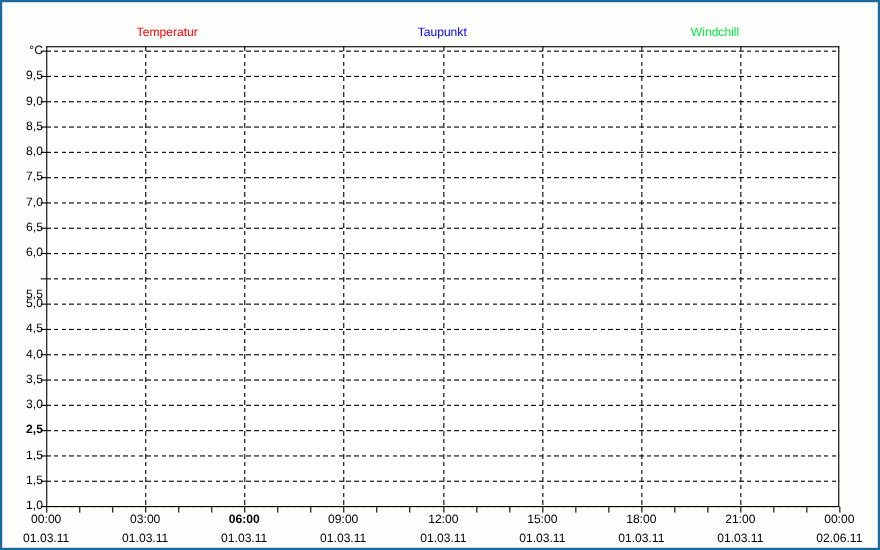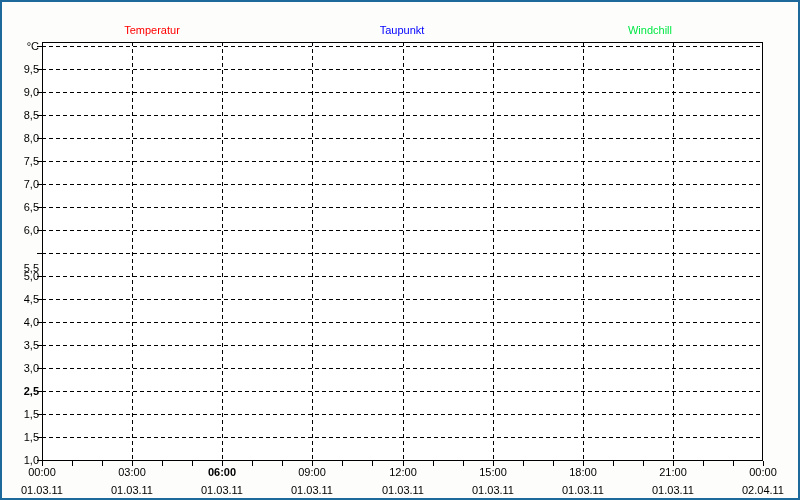--- a/index.html
+++ b/index.html
@@ -166,15 +166,15 @@
       <div class="x-date-label" style="left: 275px; top: 482px;">01.03.11</div>
       <div class="x-time-label" style="left: 366px; top: 464px;">12:00</div>
       <div class="x-date-label" style="left: 366px; top: 482px;">01.03.11</div>
       <div class="x-time-label" style="left: 456px; top: 464px;">15:00</div>
       <div class="x-date-label" style="left: 456px; top: 482px;">01.03.11</div>
       <div class="x-time-label" style="left: 546px; top: 464px;">18:00</div>
       <div class="x-date-label" style="left: 546px; top: 482px;">01.03.11</div>
       <div class="x-time-label" style="left: 636px; top: 464px;">21:00</div>
       <div class="x-date-label" style="left: 636px; top: 482px;">01.03.11</div>
       <div class="x-time-label" style="left: 726px; top: 464px;">00:00</div>
-      <div class="x-date-label" style="left: 726px; top: 482px;">02.04.11</div>
+      <div class="x-date-label" style="left: 726px; top: 482px;">02.06.11</div>
     </div>
 </div>
 
 </body></html>

